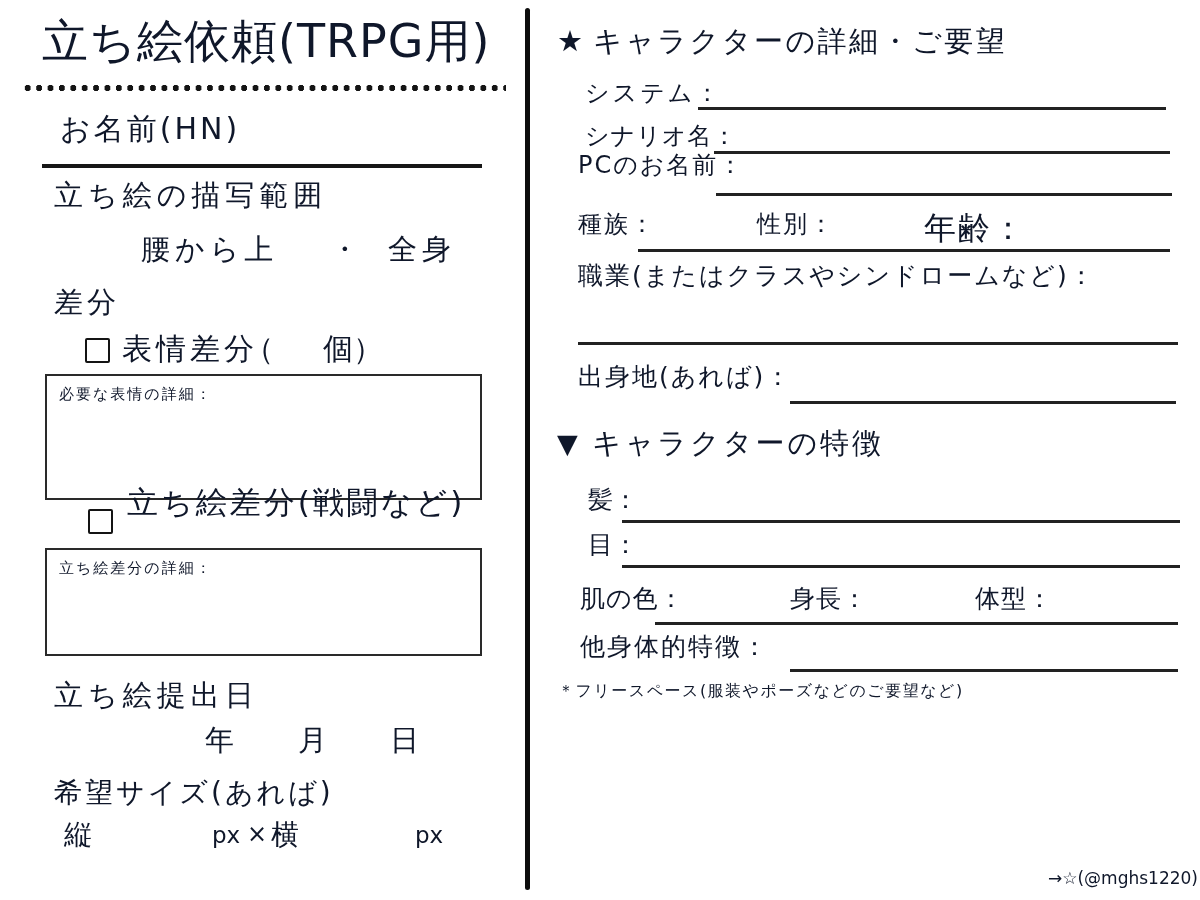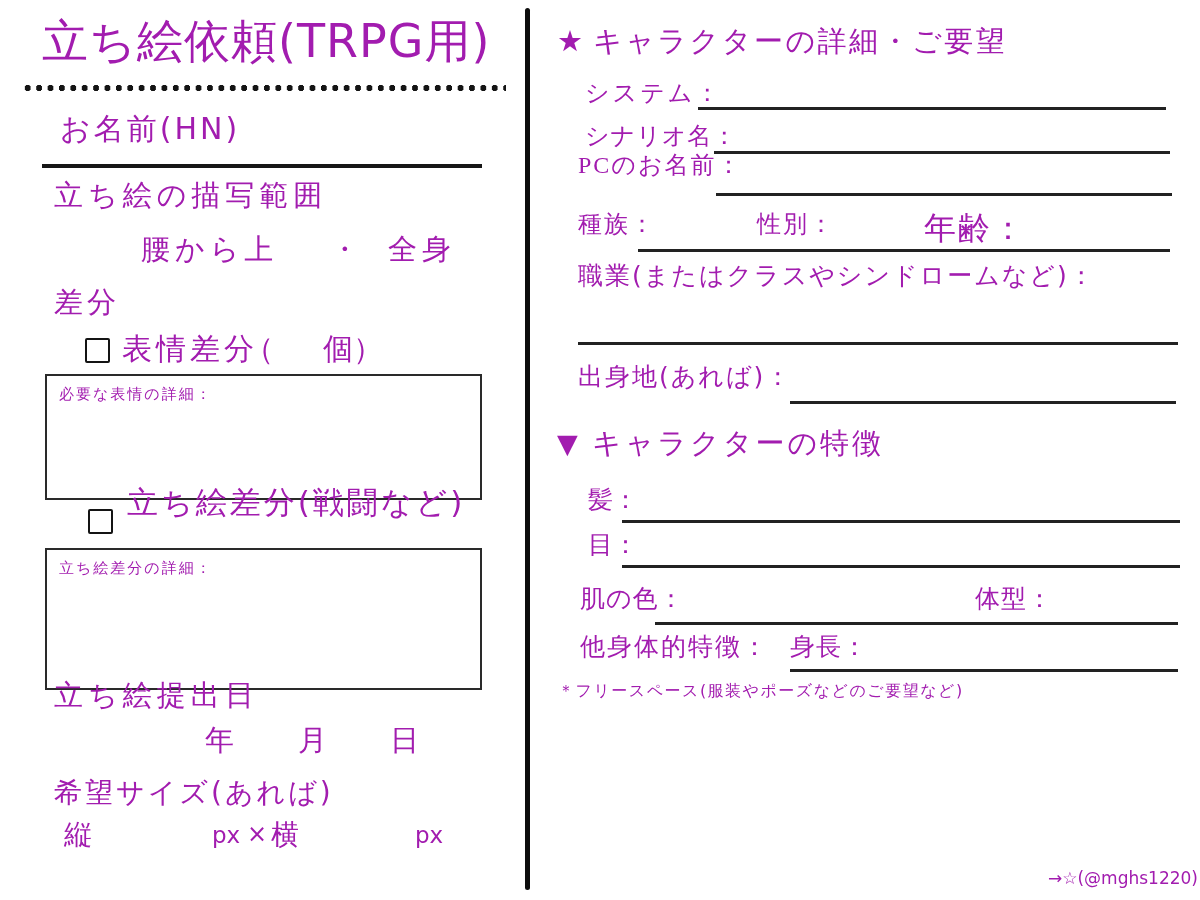--- a/index.html
+++ b/index.html
@@ -1,17 +1,17 @@
 <!DOCTYPE html>
 <html><head>
 <meta charset="utf-8">
 <style>
   html,body{margin:0;padding:0;background:#ffffff;}
   .page{position:relative;width:1200px;height:900px;background:#fff;overflow:hidden;
-        font-family:"DejaVu Sans","Liberation Sans",sans-serif;color:#a21caf;}
+        font-family:"DejaVu Sans","Liberation Sans",sans-serif;color:#0f172a;}
   .t{position:absolute;line-height:1.12;white-space:nowrap;}
   .hline{position:absolute;background:#222;height:2.5px;}
   .thick{height:3.5px;background:#161616;}
   .box{position:absolute;border:2px solid #2a2a2a;background:#fff;box-sizing:border-box;}
   .box .lbl{position:absolute;left:12px;top:9px;font-size:15px;letter-spacing:2px;}
   .cb{position:absolute;width:21px;height:21px;border:2.5px solid #141414;background:#fff;border-radius:2px;}
   .vdiv{position:absolute;left:525px;top:8px;width:4.5px;height:882px;background:#0d0d0d;border-radius:3px;}
   .dots{position:absolute;left:22px;top:84px;width:484px;height:8px;
         background-image:radial-gradient(circle 3px at center,#141414 97%,rgba(0,0,0,0) 100%);
         background-size:11.4px 8px;background-repeat:repeat-x;}
@@ -41,21 +41,21 @@
   <span class="blank" style="left:275px;top:336px;width:46px;height:28px;"></span>
   <div class="t" style="left:323px;top:332px;font-size:30px;">個）</div>
 
   <div class="box" style="left:45px;top:374px;width:437px;height:126px;">
     <div class="lbl">必要な表情の詳細：</div>
   </div>
 
   <span class="cb" style="left:88px;top:509px;"></span>
   <div class="t" style="left:127px;top:485px;font-size:31px;letter-spacing:3px;">立ち絵差分(戦闘など)</div>
 
-  <div class="box" style="left:45px;top:548px;width:437px;height:142px;">
+  <div class="box" style="left:45px;top:548px;width:437px;height:108px;">
     <div class="lbl">立ち絵差分の詳細：</div>
   </div>
 
   <div class="t" style="left:54px;top:679px;font-size:29px;letter-spacing:5px;">立ち絵提出日</div>
   <div class="t" style="left:205px;top:724px;font-size:29px;">年</div>
   <div class="t" style="left:298px;top:724px;font-size:29px;">月</div>
   <div class="t" style="left:390px;top:724px;font-size:29px;">日</div>
 
   <div class="t" style="left:54px;top:777px;font-size:28px;letter-spacing:3px;">希望サイズ(あれば)</div>
   <div class="t" style="left:64px;top:819px;font-size:28px;">縦</div>
@@ -68,21 +68,21 @@
 
   <div class="t" style="left:557px;top:25px;font-size:29px;">★</div>
   <div class="t" style="left:593px;top:25px;font-size:29px;letter-spacing:2.5px;">キャラクターの詳細・ご要望</div>
 
   <div class="t" style="left:585px;top:80px;font-size:24px;letter-spacing:3px;">システム：</div>
   <div class="hline" style="left:698px;top:107px;width:468px;"></div>
 
   <div class="t" style="left:585px;top:123px;font-size:24px;letter-spacing:1px;">シナリオ名：</div>
   <div class="hline" style="left:714px;top:151px;width:456px;"></div>
 
-  <div class="t" style="left:578px;top:152px;font-size:24px;letter-spacing:2px;font-family:Liberation Serif, serif;">PCのお名前：</div>
+  <div class="t" style="left:578px;top:152px;font-size:24px;letter-spacing:2px;">PCのお名前：</div>
   <div class="hline" style="left:716px;top:193px;width:456px;"></div>
 
   <div class="t" style="left:578px;top:211px;font-size:24px;letter-spacing:2px;">種族：</div>
   <div class="t" style="left:757px;top:211px;font-size:24px;letter-spacing:2px;">性別：</div>
   <div class="t" style="left:924px;top:211px;font-size:32px;letter-spacing:2px;">年齢：</div>
   <div class="hline" style="left:638px;top:249px;width:532px;"></div>
 
   <div class="t" style="left:578px;top:262px;font-size:25px;letter-spacing:2px;">職業(またはクラスやシンドロームなど)：</div>
   <div class="hline" style="left:578px;top:342px;width:600px;"></div>
 
@@ -92,21 +92,21 @@
   <div class="t" style="left:557px;top:429px;font-size:27px;">▼</div>
   <div class="t" style="left:592px;top:427px;font-size:29px;letter-spacing:3px;">キャラクターの特徴</div>
 
   <div class="t" style="left:588px;top:486px;font-size:25px;">髪：</div>
   <div class="hline" style="left:622px;top:520px;width:558px;"></div>
 
   <div class="t" style="left:588px;top:531px;font-size:25px;">目：</div>
   <div class="hline" style="left:622px;top:565px;width:558px;"></div>
 
   <div class="t" style="left:580px;top:585px;font-size:25px;letter-spacing:1px;">肌の色：</div>
-  <div class="t" style="left:790px;top:585px;font-size:25px;letter-spacing:1px;margin-top:48px;">身長：</div>
+  <div class="t" style="left:790px;top:585px;font-size:25px;letter-spacing:1px;">身長：</div>
   <div class="t" style="left:975px;top:585px;font-size:25px;letter-spacing:1px;">体型：</div>
   <div class="hline" style="left:655px;top:622px;width:523px;"></div>
 
   <div class="t" style="left:580px;top:633px;font-size:25px;letter-spacing:2px;">他身体的特徴：</div>
   <div class="hline" style="left:790px;top:669px;width:388px;"></div>
 
   <div class="t" style="left:558px;top:682px;font-size:16px;letter-spacing:1.5px;">＊フリースペース(服装やポーズなどのご要望など)</div>
   <span class="blank" style="left:540px;top:705px;width:650px;height:150px;"></span>
 
   <div class="t" style="left:1048px;top:869px;font-size:17px;">→☆(@mghs1220)</div>

